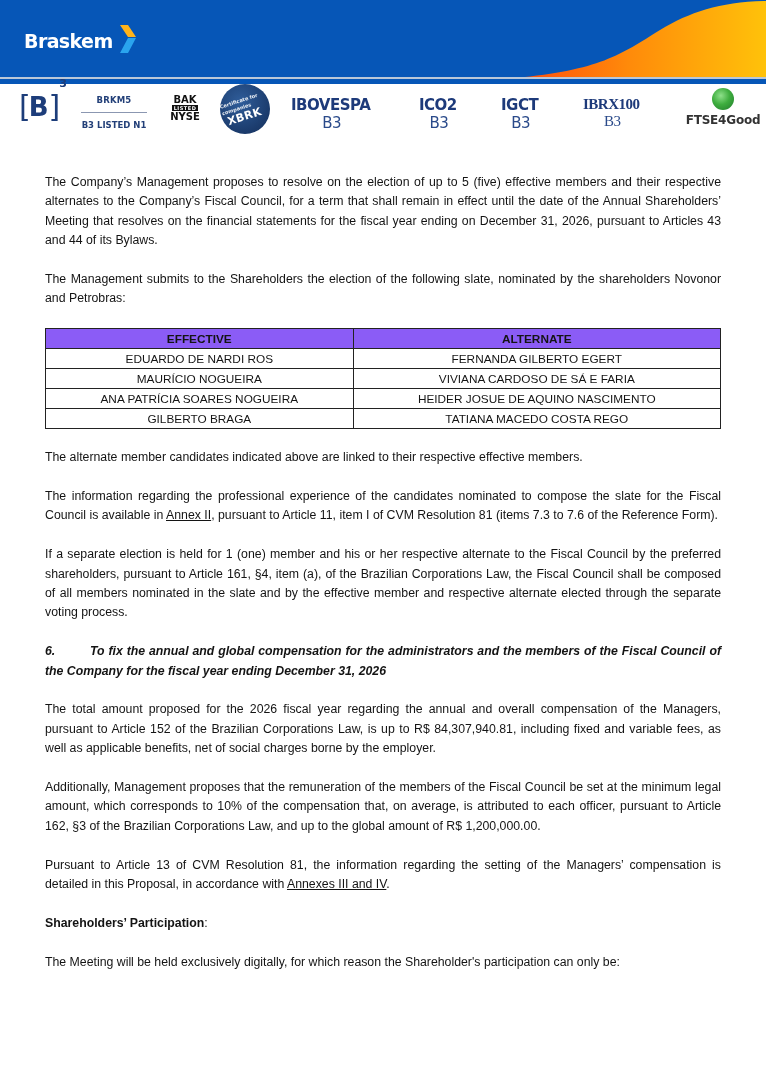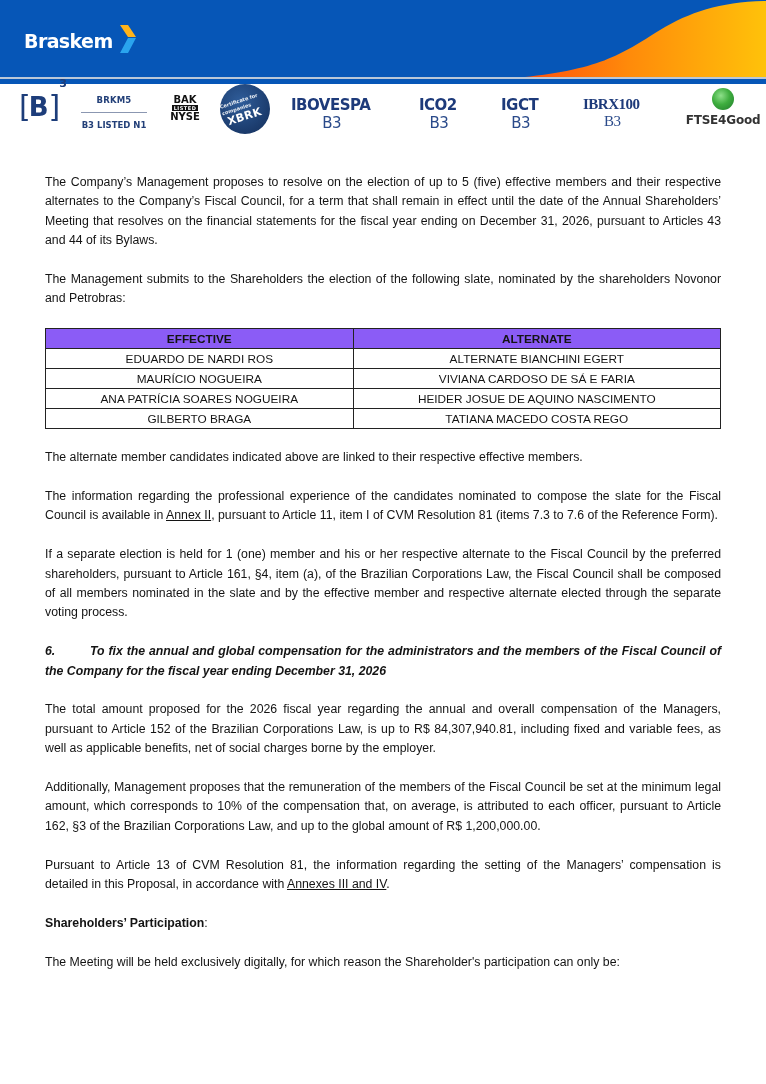--- a/index.html
+++ b/index.html
@@ -142,21 +142,21 @@
   <table class="slate">
     <thead>
       <tr>
         <th>EFFECTIVE</th>
         <th>ALTERNATE</th>
       </tr>
     </thead>
     <tbody>
       <tr>
         <td>EDUARDO DE NARDI ROS</td>
-        <td>ALTERNATE BIANCHINI EGERT</td>
+        <td>FERNANDA GILBERTO EGERT</td>
       </tr>
       <tr>
         <td>MAURÍCIO NOGUEIRA</td>
         <td>VIVIANA CARDOSO DE SÁ E FARIA</td>
       </tr>
       <tr>
         <td>ANA PATRÍCIA SOARES NOGUEIRA</td>
         <td>HEIDER JOSUE DE AQUINO NASCIMENTO</td>
       </tr>
       <tr>

